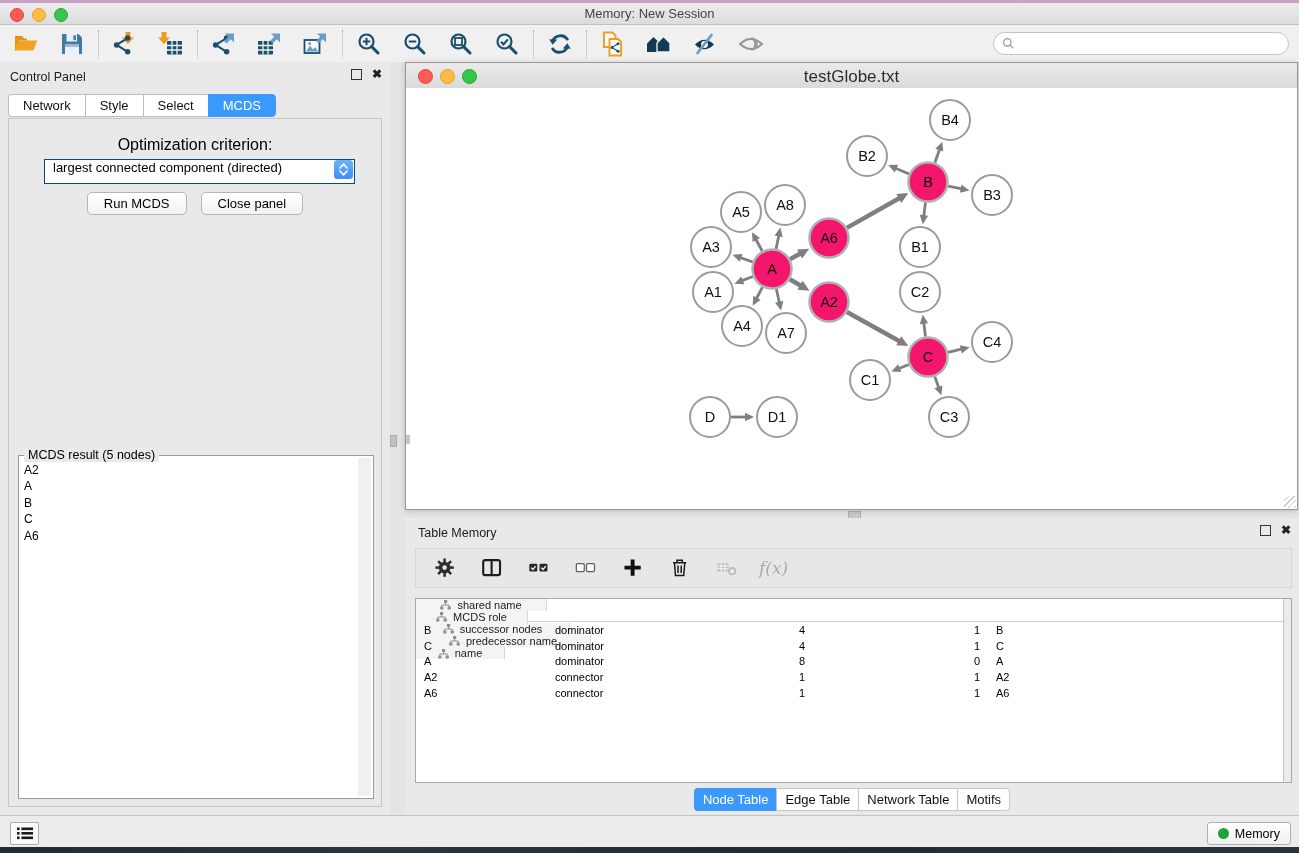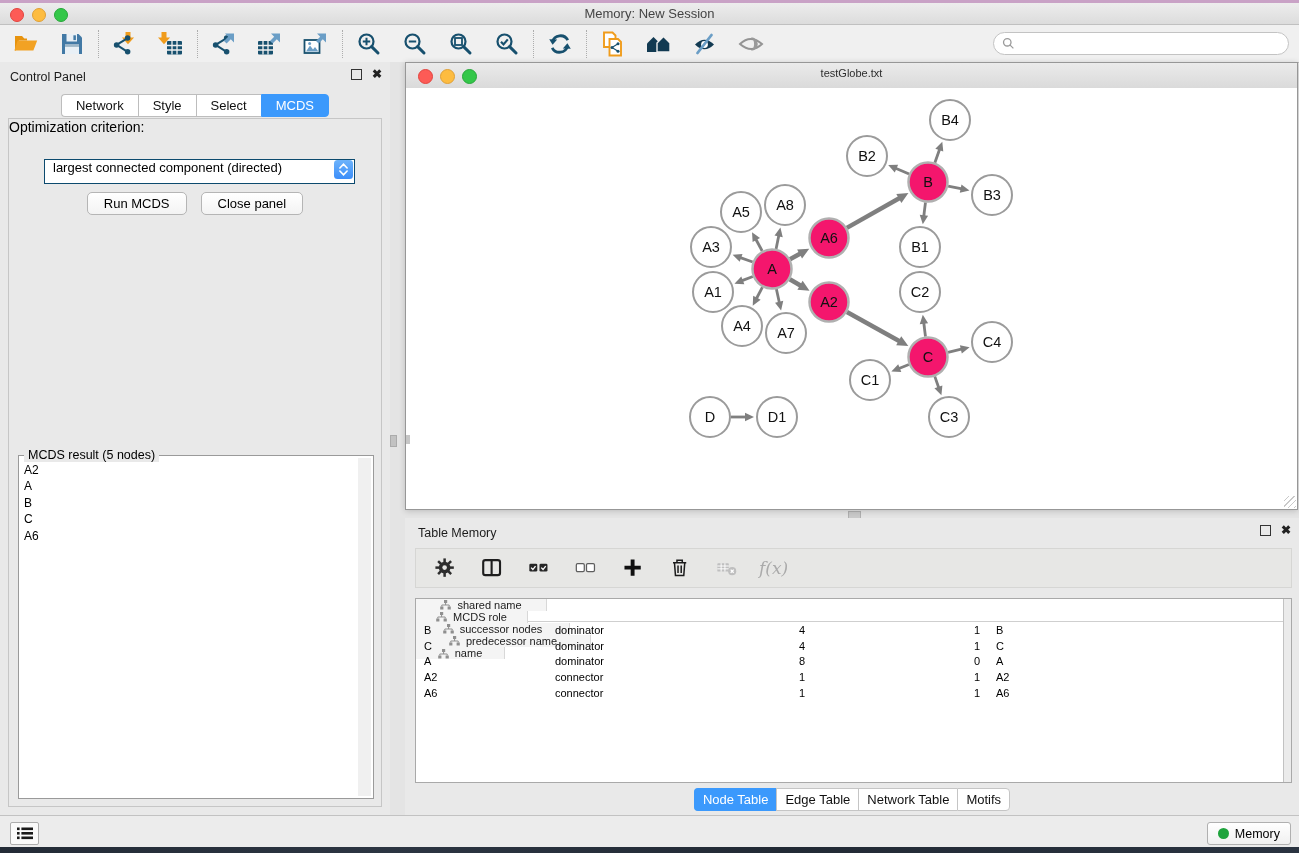--- a/index.html
+++ b/index.html
@@ -32,30 +32,30 @@
   .search-wrap input{border:0;outline:0;background:transparent;flex:1;font-size:12px;margin-left:5px;font-family:"Liberation Sans",sans-serif;}
 
   
   .control-panel{position:absolute;left:0;top:62px;width:390px;height:753px;background:#e9e9e9;}
   .panel-header{position:relative;height:28px;}
   .panel-title{position:absolute;left:10px;top:8px;font-size:12.5px;color:#1c1c1c;}
   .panel-btns{position:absolute;right:8px;top:7px;display:flex;gap:10px;align-items:center;}
   .float-btn{width:11px;height:11px;border:1.6px solid #333;display:inline-block;box-sizing:border-box;cursor:pointer;}
   .close-btn{font-size:12px;font-weight:bold;color:#222;line-height:11px;cursor:pointer;}
 
-  .cp-tabs{position:absolute;left:0;top:32px;width:100%;display:flex;justify-content:center;}
+  .cp-tabs{position:absolute;left:8px;top:32px;width:100%;display:flex;}
   .cp-tab{font-size:13px;color:#111;background:#fff;border:1px solid #bdbdbd;border-right:none;
     padding:3px 14px;cursor:pointer;}
   .cp-tab:first-child{border-radius:4px 0 0 4px;}
   .cp-tab:last-child{border-right:1px solid #bdbdbd;border-radius:0 4px 4px 0;}
   .cp-tab.active{background:#3b99fc;border-color:#3b99fc;color:#fff;}
 
   .cp-content{position:absolute;left:8px;right:8px;top:56px;bottom:8px;
     background:#e9e9e9;border:1px solid #c6c6c6;}
-  .opt-label{font-size:14px;color:#000;}
+  .opt-label{margin-top:17px;text-align:center;font-size:16px;color:#000;}
   .dropdown{position:absolute;left:35px;right:26px;top:40px;height:23px;background:#fff;
     border:1px solid #0c4a6e;border-radius:0;display:flex;align-items:flex-start;cursor:pointer;}
   .dropdown .value{flex:1;font-size:13px;color:#000;padding-left:8px;white-space:nowrap;overflow:hidden;}
   .dropdown .stepper{width:19px;height:19px;margin-right:1.5px;border-radius:3.5px;background:linear-gradient(#6db3fb,#3c8ef9);
     display:flex;flex-direction:column;align-items:center;justify-content:center;gap:1px;}
   .stepper svg{width:9px;height:6px;display:block;}
   .cp-buttons{position:absolute;left:0;right:0;top:73px;display:flex;justify-content:center;gap:14px;}
   .mac-btn{background:linear-gradient(#ffffff,#f3f3f3);border:1px solid #b5b5b5;border-radius:5px;
     font-size:13px;color:#000;padding:3px 16px;cursor:pointer;font-family:"Liberation Sans",sans-serif;}
 
@@ -71,21 +71,21 @@
   .divider-v .handle{position:absolute;left:0px;top:373px;width:5px;height:10px;background:#c2c2c2;border:1px solid #ababab;}
   .divider-h{position:absolute;left:405px;top:510px;width:894px;height:8px;background:#e4e4e4;}
   .divider-h .handle{position:absolute;left:443px;top:1px;width:11px;height:6px;background:#c9c9c9;border:1px solid #b0b0b0;}
 
   
   .net-window{position:absolute;left:405px;top:62px;width:893px;height:448px;
     border:1px solid #979797;background:#fff;box-sizing:border-box;box-shadow:0 1px 6px rgba(0,0,0,.18);}
   .net-titlebar{position:relative;height:25px;background:linear-gradient(#ebebeb,#dadada);border-bottom:1px solid #aeaeae;}
   .net-titlebar .lights{top:5.5px;left:12px;gap:7px;}
   .net-titlebar .light{width:13px;height:13px;}
-  .net-title{position:absolute;left:0;right:0;top:4px;text-align:center;font-size:11px;color:#2d2d2d;}
+  .net-title{position:absolute;left:0;right:0;top:4px;text-align:center;font-size:17px;color:#2d2d2d;}
   .net-canvas{position:absolute;left:0;top:25px;right:0;bottom:0;background:#fff;overflow:hidden;}
   .net-marker-left{position:absolute;left:0;top:372px;width:4px;height:9px;background:#c6c6c6;}
   .net-grip{position:absolute;right:1px;bottom:1px;width:12px;height:12px;
     background:repeating-linear-gradient(135deg,transparent 0 3px,#c9c9c9 3px 4px);}
 
   
   .table-panel{position:absolute;left:405px;top:518px;width:894px;height:297px;background:#e9e9e9;}
   .tp-toolbar{position:absolute;left:10px;right:7px;top:30px;height:40px;background:#e7e7e5;
     border:1px solid #d6d6d4;display:flex;align-items:center;gap:17px;padding-left:14px;box-sizing:border-box;}
   .tp-icon{width:30px;height:28px;display:flex;align-items:center;justify-content:center;cursor:pointer;}

